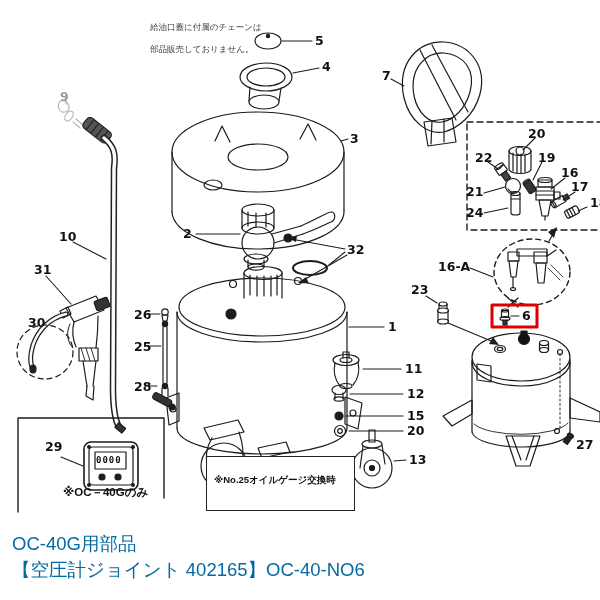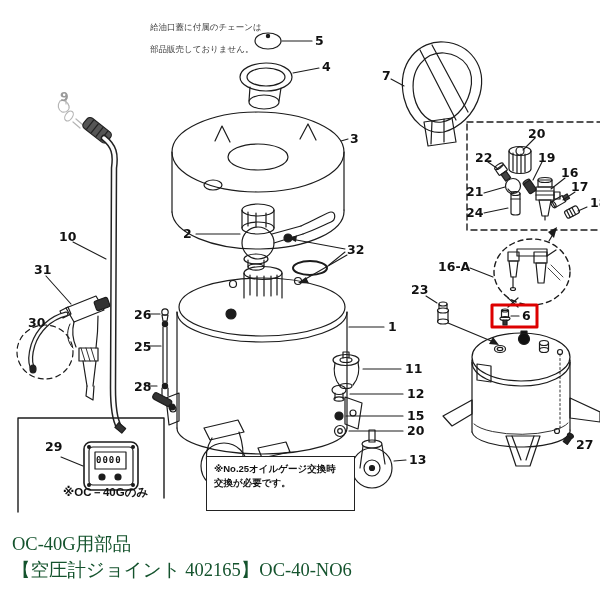--- a/index.html
+++ b/index.html
@@ -5,27 +5,27 @@
   html,body{margin:0;padding:0;background:#fff;}
   #stage{position:relative;width:600px;height:600px;background:#fff;overflow:hidden;
          font-family:"Liberation Sans","DejaVu Sans",sans-serif;color:#111;}
   #art{position:absolute;left:0;top:0;}
   .callout{position:absolute;font-size:12.5px;font-weight:bold;color:#111;white-space:nowrap;
            font-family:"DejaVu Sans",sans-serif;}
   .callout.faint{color:#9a9a9a;}
   .smallnote{position:absolute;font-size:8.5px;line-height:11px;color:#3a3a3a;font-weight:500;
              white-space:pre;}
   .notebox{position:absolute;left:206px;top:456px;width:149px;height:55px;border:1.4px solid #222;
-           background:#fff;box-sizing:border-box;padding:5px 0 0 7px;}
+           background:#fff;box-sizing:border-box;padding:16px 0 0 7px;}
   .notebox div{font-size:9.5px;line-height:13.5px;font-weight:bold;color:#111;white-space:nowrap;}
   .oc40only{position:absolute;left:39px;top:485px;font-size:11.5px;font-weight:bold;color:#111;
             white-space:nowrap;margin-left:24px;}
   .gaugedisp{position:absolute;left:96px;top:455px;width:42px;font-size:9px;letter-spacing:1px;
              font-family:"DejaVu Sans Mono",monospace;font-weight:bold;color:#111;}
-  .footer{position:absolute;left:12px;font-size:18.5px;color:#14532d;white-space:nowrap;font-family:Liberation Serif, serif;}
+  .footer{position:absolute;left:12px;font-size:18.5px;color:#0369a1;white-space:nowrap;}
   .f1{top:531px;} .f2{top:557px;text-align:right;}
 </style>
 </head>
 <body>
 
 <div id="stage">
 
 <svg id="art" width="600" height="530" viewBox="0 0 600 530" stroke="#1c1c1c" stroke-width="1.2" fill="none" stroke-linecap="round" stroke-linejoin="round">
 
   <g>
@@ -374,21 +374,20 @@
 <div class="callout" style="left:438px;top:259px">16-A</div>
 <div class="callout" style="left:411px;top:282px">23</div>
 <div class="callout" style="left:522px;top:308px">6</div>
 <div class="callout" style="left:576px;top:437px">27</div>
 
 <div class="smallnote" style="left:150px;top:22px"><span>給油口蓋に付属のチェーンは</span><br>
 <span>部品販売しておりません。</span></div>
 
 <div class="notebox">
   <div>※No.25オイルゲージ交換時</div>
-  <div>交換が必要です。</div>
 </div>
 
 <div class="oc40only">※OC－40Gのみ</div>
 
 <div class="gaugedisp">0000</div>
 
 <div class="footer f1">OC-40G用部品</div>
 <div class="footer f2">【空圧計ジョイント 402165】OC-40-NO6</div>
 
 </div>

